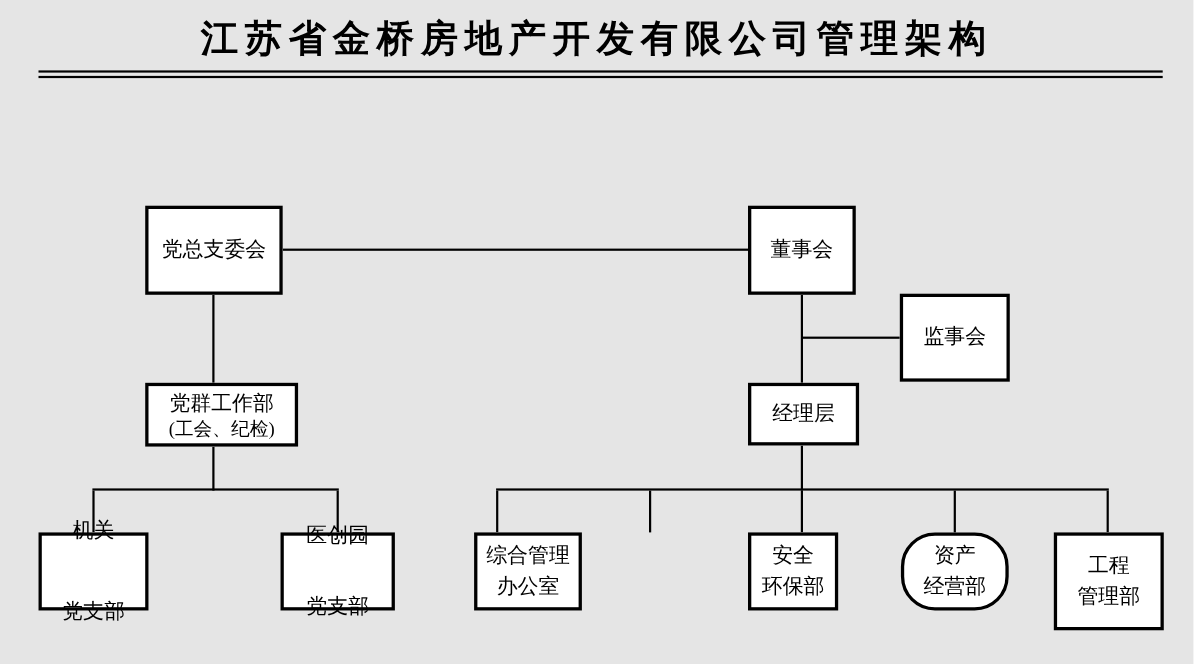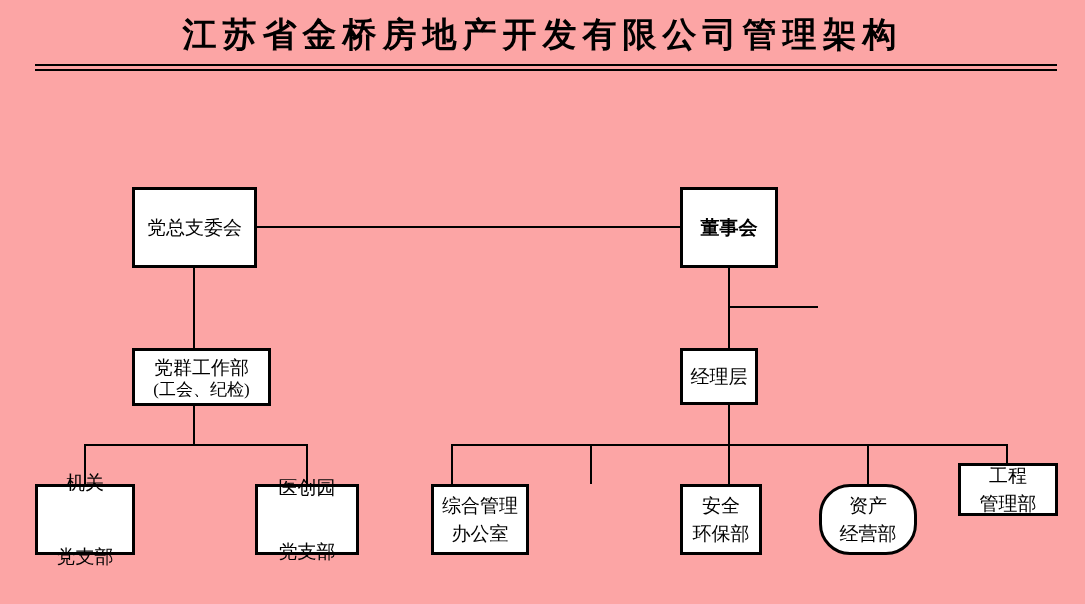--- a/index.html
+++ b/index.html
@@ -1,20 +1,20 @@
 <!DOCTYPE html>
 <html><head>
 <meta charset="utf-8">
 <style>
   html, body { margin: 0; padding: 0; background: #ffffff; }
   .canvas {
     position: relative;
     width: 1085px;
     height: 604px;
-    background: #fca5a5;
+    background: #e5e5e5;
     color: #000000;
     font-family: "Liberation Serif", "DejaVu Serif", serif;
     overflow: hidden;
   }
   .title {
     position: absolute;
     left: 0; top: 12px; width: 100%;
     text-align: center;
     font-size: 34px;
     font-weight: bold;
@@ -42,31 +42,31 @@
     line-height: 28px;
     white-space: nowrap;
   }
   .node .sub { font-size: 17px; line-height: 19px; }
   .node .main2 { line-height: 24px; }
   .hline { position: absolute; height: 2px; background: #000; }
   .vline { position: absolute; width: 2px;  background: #000; }
 
   
   .n-dzzwh { left: 132px; top: 187px; width: 125px; height: 81px; }
-  .n-dsh   { left: 680px; top: 187px; width:  98px; height: 81px; font-weight: bold; }
+  .n-dsh   { left: 680px; top: 187px; width:  98px; height: 81px; }
   .n-jsh   { left: 818px; top: 267px; width: 100px; height: 80px; }
   .n-dqgzb { left: 132px; top: 348px; width: 139px; height: 58px; }
-  .n-jlc   { left: 680px; top: 348px; width:  78px; height: 57px; }
+  .n-jlc   { left: 680px; top: 348px; width:  101px; height: 57px; }
   .n-jg    { left:  35px; top: 484px; width: 100px; height: 71px; gap: 46px; }
   .n-ycy   { left: 255px; top: 484px; width: 104px; height: 71px; gap: 36px; }
   .n-zhgl  { left: 403px; top: 484px; width:  98px; height: 71px; margin-left: 28px; }
   .n-cwrz  { left: 542px; top: 484px; width:  98px; height: 71px; }
   .n-aqhb  { left: 680px; top: 484px; width:  82px; height: 71px; }
   .n-zcjy  { left: 819px; top: 484px; width:  98px; height: 71px; border-radius: 31px; }
-  .n-gcgl  { left: 958px; top: 463px; width: 100px; height: 53px; }
+  .n-gcgl  { left: 958px; top: 484px; width: 100px; height: 89px; }
 </style>
 </head>
 <body>
 
 <div class="canvas">
 
   <div class="title">江苏省金桥房地产开发有限公司管理架构</div>
   <div class="title-rule"></div>
 
   <div class="hline" style="left:257px; top:226px; width:423px;"></div>
@@ -85,20 +85,23 @@
   <div class="vline" style="left:590px;  top:446px; height:38px;"></div>
   <div class="vline" style="left:728px;  top:446px; height:38px;"></div>
   <div class="vline" style="left:867px;  top:446px; height:38px;"></div>
   <div class="vline" style="left:1006px; top:446px; height:38px;"></div>
 
   <div class="node n-dzzwh">
     <span>党总支委会</span>
   </div>
   <div class="node n-dsh">
     <span>董事会</span>
+  </div>
+  <div class="node n-jsh">
+    <span>监事会</span>
   </div>
 
   <div class="node n-dqgzb">
     <span class="main2">党群工作部</span>
     <span class="sub">(工会、纪检)</span>
   </div>
   <div class="node n-jlc">
     <span>经理层</span>
   </div>
 

